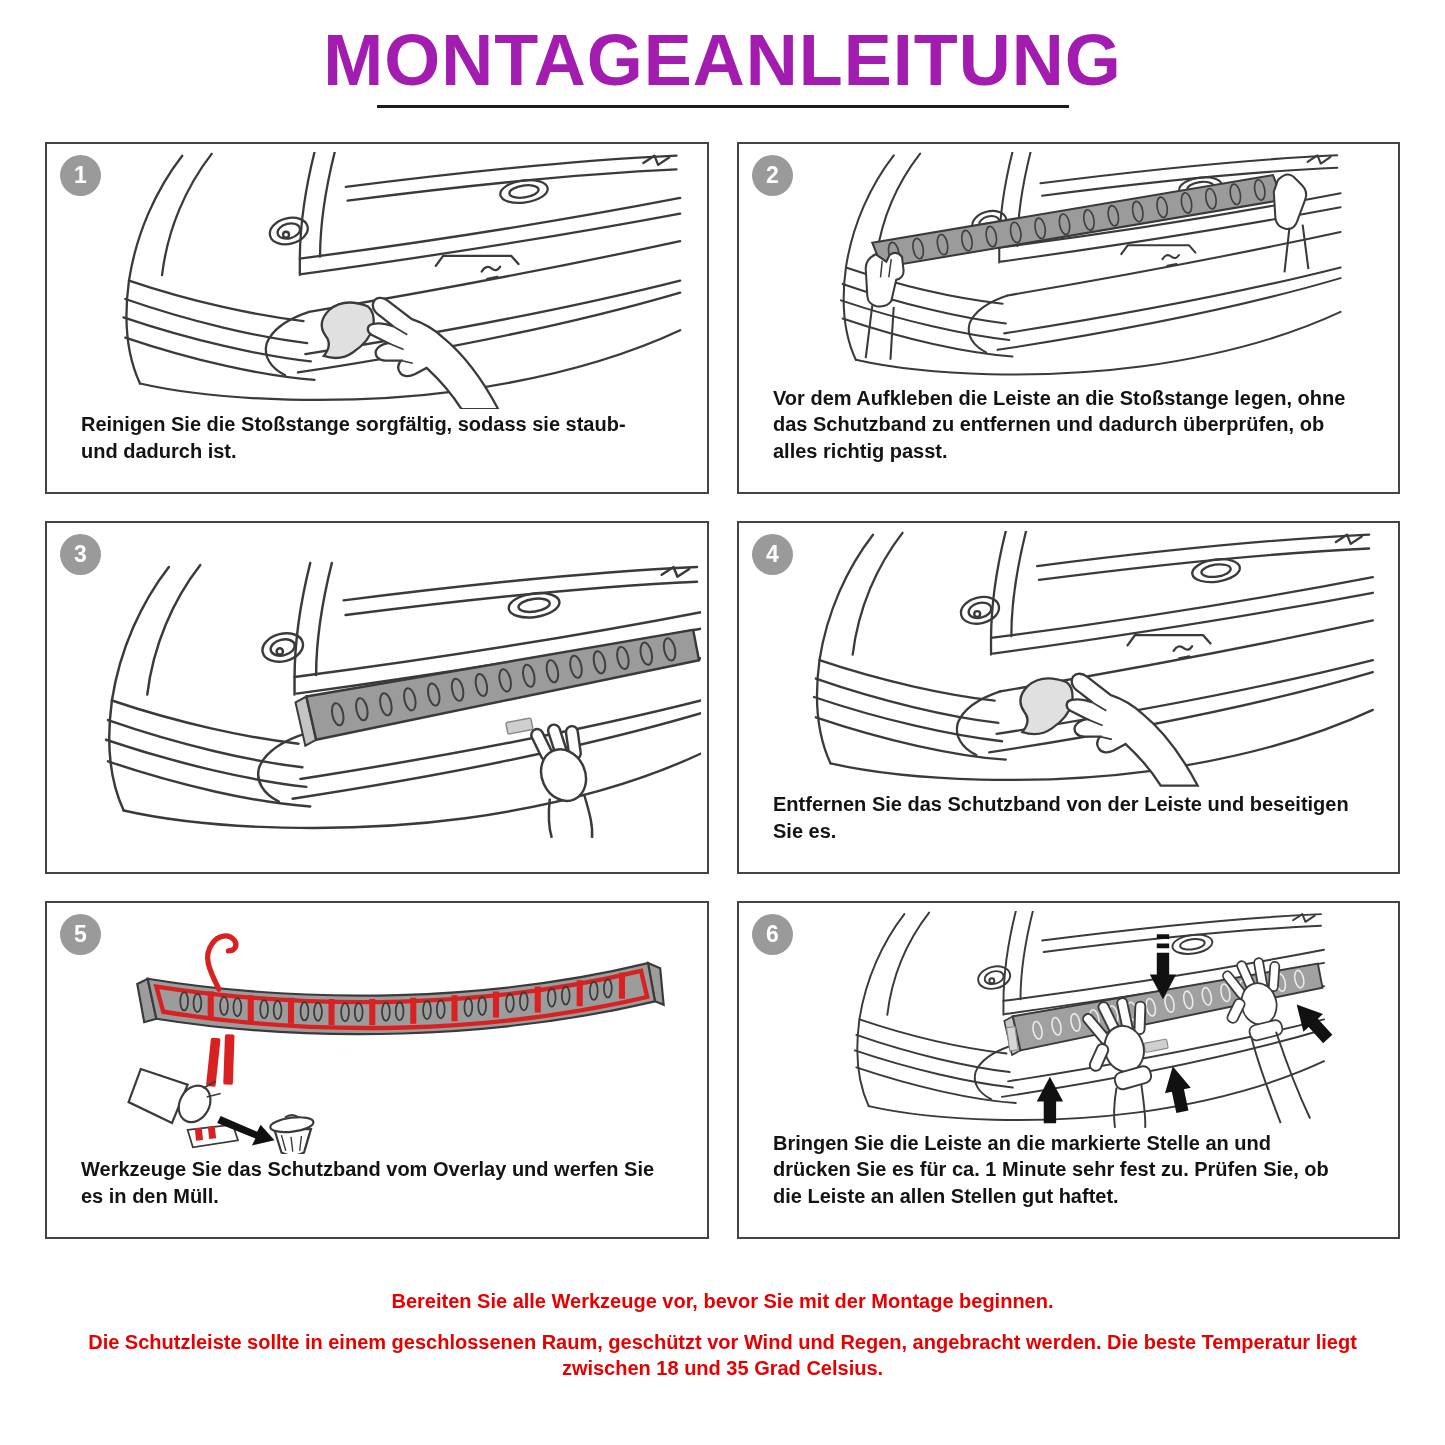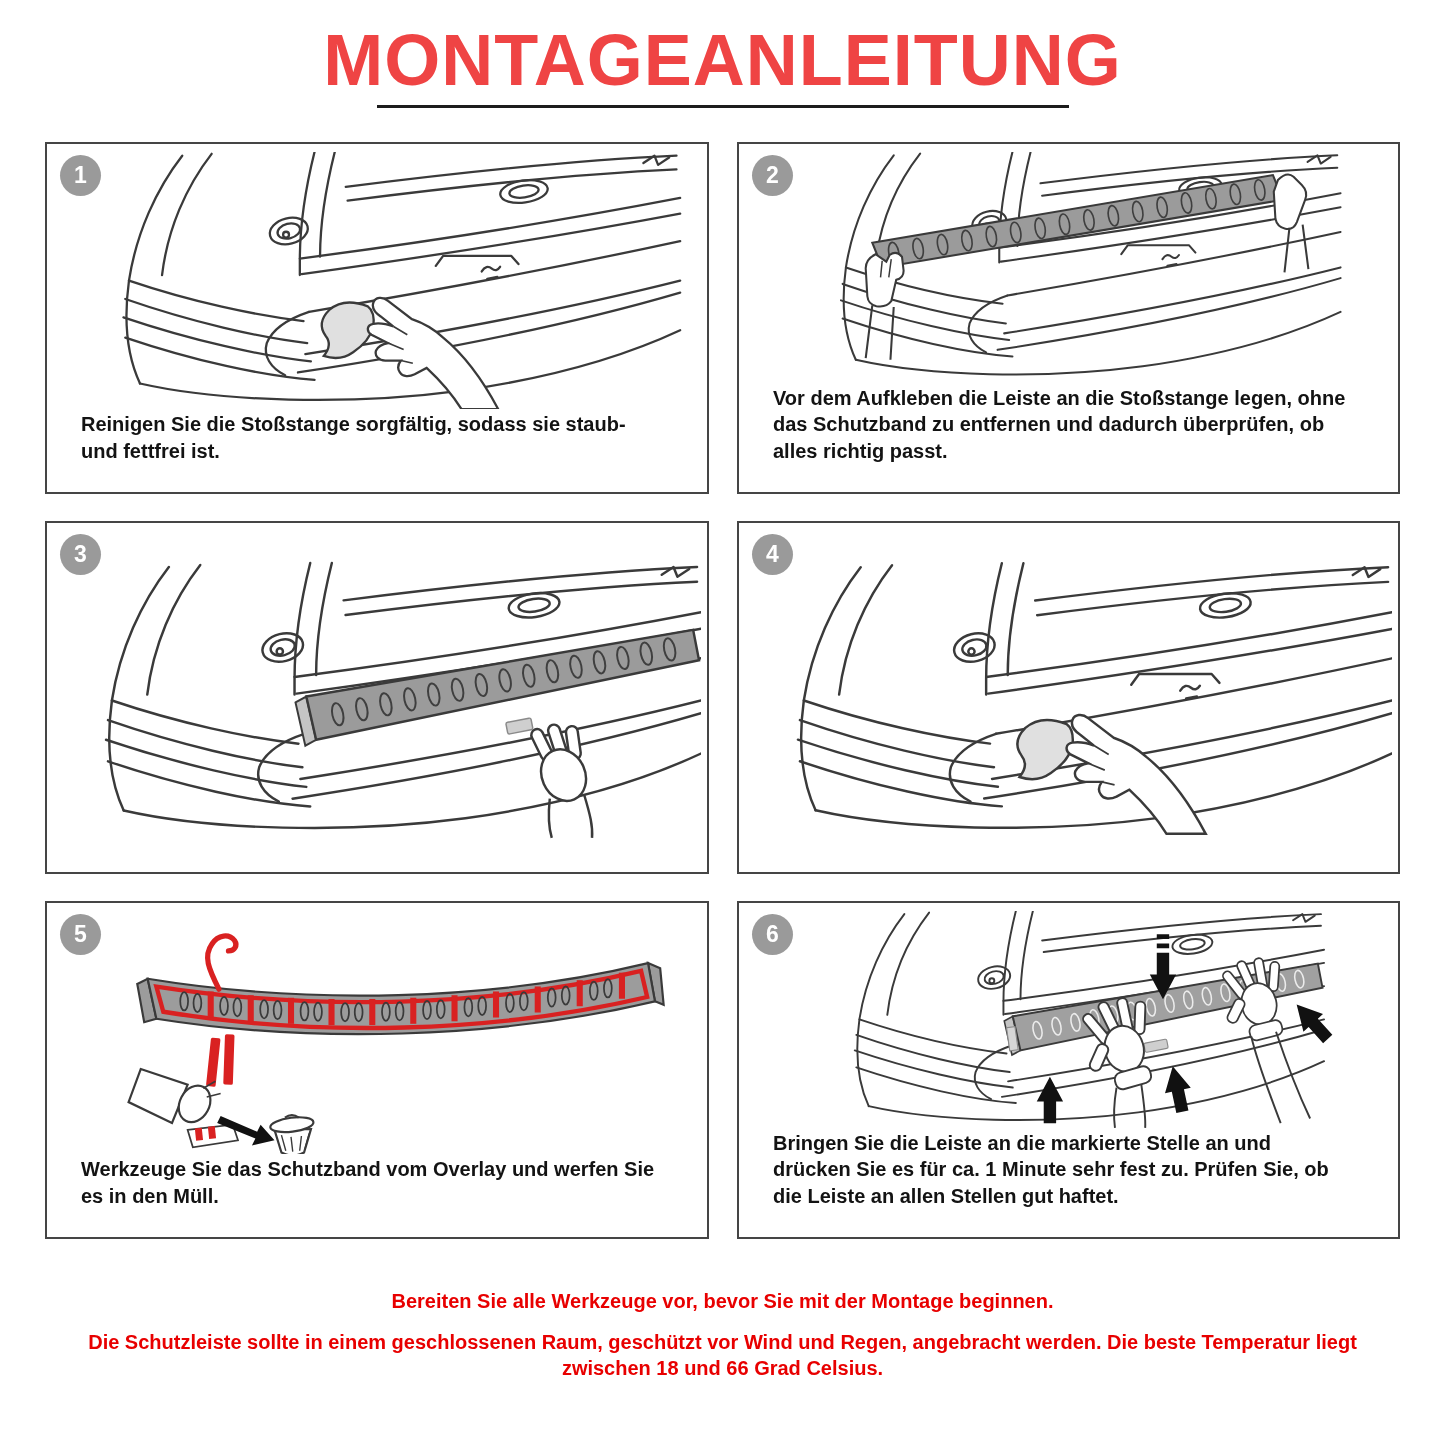--- a/index.html
+++ b/index.html
@@ -2,21 +2,21 @@
 <html><head>
 <meta charset="utf-8">
 <style>
   html,body{margin:0;padding:0;}
   body{
     width:1445px;height:1445px;background:#ffffff;position:relative;
     font-family:"Liberation Sans",sans-serif;color:#131313;overflow:hidden;
   }
   .title{
     text-align:center;font-size:72px;font-weight:bold;letter-spacing:1px;
-    margin:24px 0 0;line-height:1.0;color:#ef4444;
+    margin:24px 0 0;line-height:1.0;color:#a21caf;
   }
   .title-rule{width:692px;border-bottom:3px solid #1c1c1c;margin:9px auto 0;}
   .grid{
     margin:34px 45px 0;display:grid;
     grid-template-columns:664px 663px;grid-template-rows:352px 353px 338px;
     column-gap:28px;row-gap:27px;
   }
   .panel{
     border:2px solid #454545;background:#fff;position:relative;
     display:flex;flex-direction:column;box-sizing:border-box;
@@ -104,21 +104,21 @@
   <section class="panel">
     <div class="badge">
         <span>1</span>
       </div>
     <div class="art">
       <svg viewBox="0 0 660 280">
         <use href="#car-base"></use>
         <use href="#hand-cloth"></use>
       </svg>
     </div>
-    <p class="caption">Reinigen Sie die Stoßstange sorgfältig, sodass sie staub- und fettfrei ist.</p>
+    <p class="caption">Reinigen Sie die Stoßstange sorgfältig, sodass sie staub- und dadurch ist.</p>
   </section>
 
   <section class="panel">
     <div class="badge">
         <span>2</span>
       </div>
     <div class="art">
       <svg viewBox="0 0 660 280">
         <use href="#car-base"></use>
         <g>
@@ -199,20 +199,21 @@
   <section class="panel">
     <div class="badge">
         <span>4</span>
       </div>
     <div class="art">
       <svg viewBox="0 0 660 280">
         <use href="#car-base"></use>
         <use href="#hand-cloth" transform="translate(8,-4)"></use>
       </svg>
     </div>
+    <p class="caption">Entfernen Sie das Schutzband von der Leiste und beseitigen Sie es.</p>
   </section>
 
   <section class="panel">
     <div class="badge">
         <span>5</span>
       </div>
     <div class="art">
       <svg viewBox="0 0 660 280">
         <g>
           <polygon points="54,84 66,78 76,124 62,128" fill="#9c9c9c" stroke="#3a3a3a" stroke-width="2.5"></polygon>
@@ -325,14 +326,14 @@
         </g>
       </svg>
     </div>
     <p class="caption">Bringen Sie die Leiste an die markierte Stelle an und drücken Sie es für ca. 1 Minute sehr fest zu. Prüfen Sie, ob die Leiste an allen Stellen gut haftet.</p>
   </section>
 
 </div>
 
 <footer class="footer">
   <p class="line1">Bereiten Sie alle Werkzeuge vor, bevor Sie mit der Montage beginnen.</p>
-  <p class="line2">Die Schutzleiste sollte in einem geschlossenen Raum, geschützt vor Wind und Regen, angebracht werden. Die beste Temperatur liegt zwischen 18 und 66 Grad Celsius.</p>
+  <p class="line2">Die Schutzleiste sollte in einem geschlossenen Raum, geschützt vor Wind und Regen, angebracht werden. Die beste Temperatur liegt zwischen 18 und 35 Grad Celsius.</p>
 </footer>
 
 </body></html>

